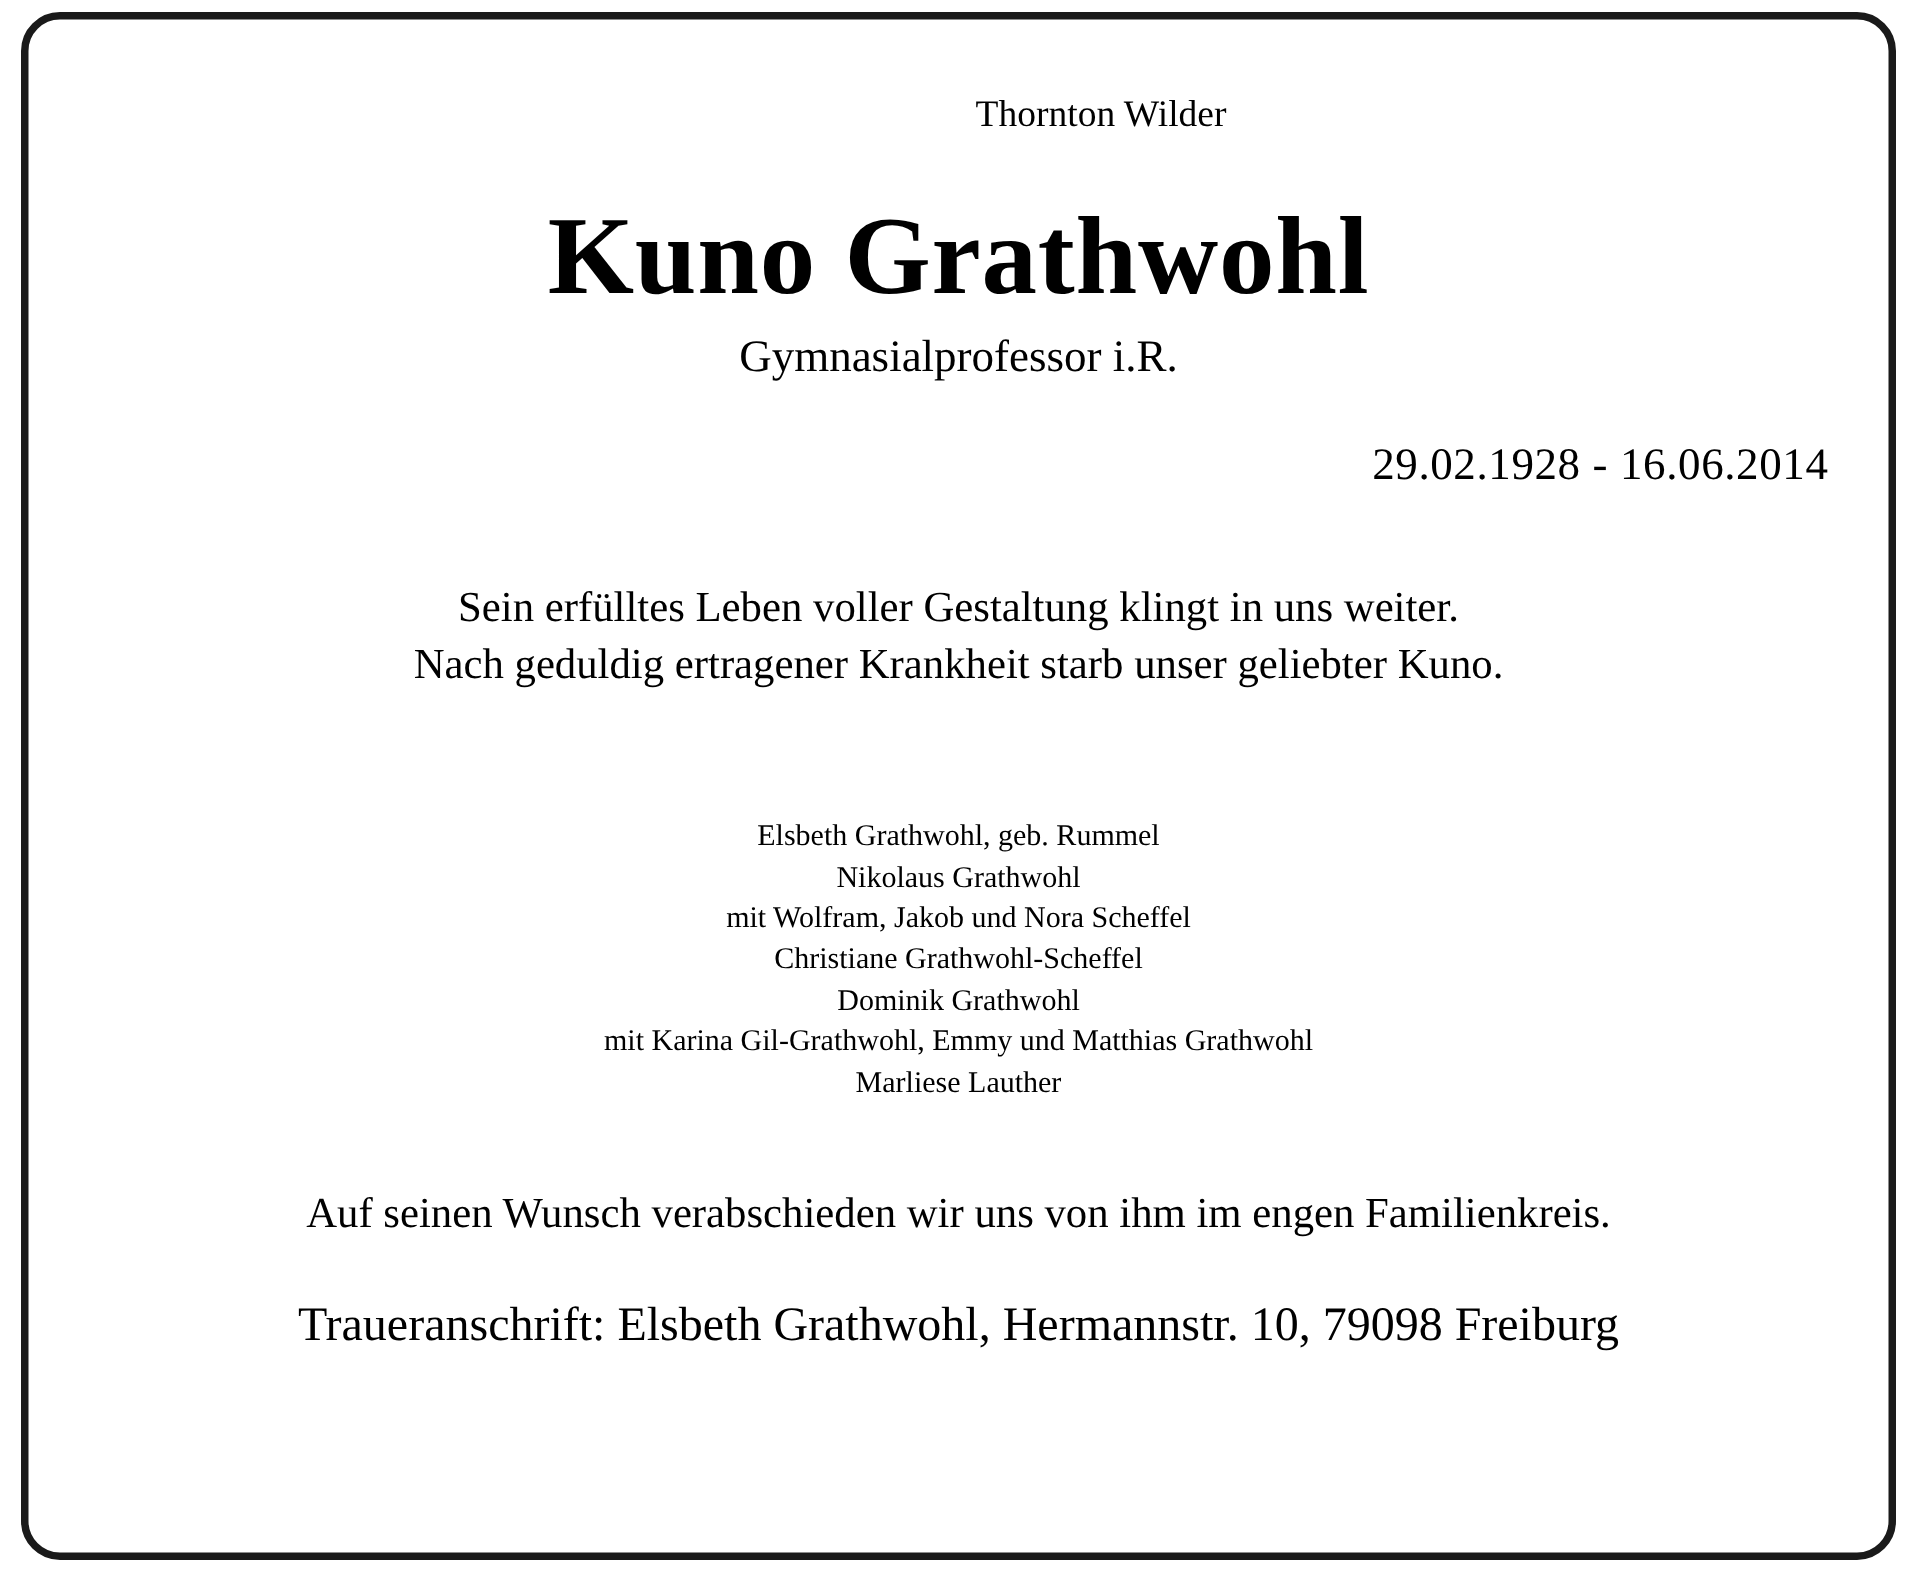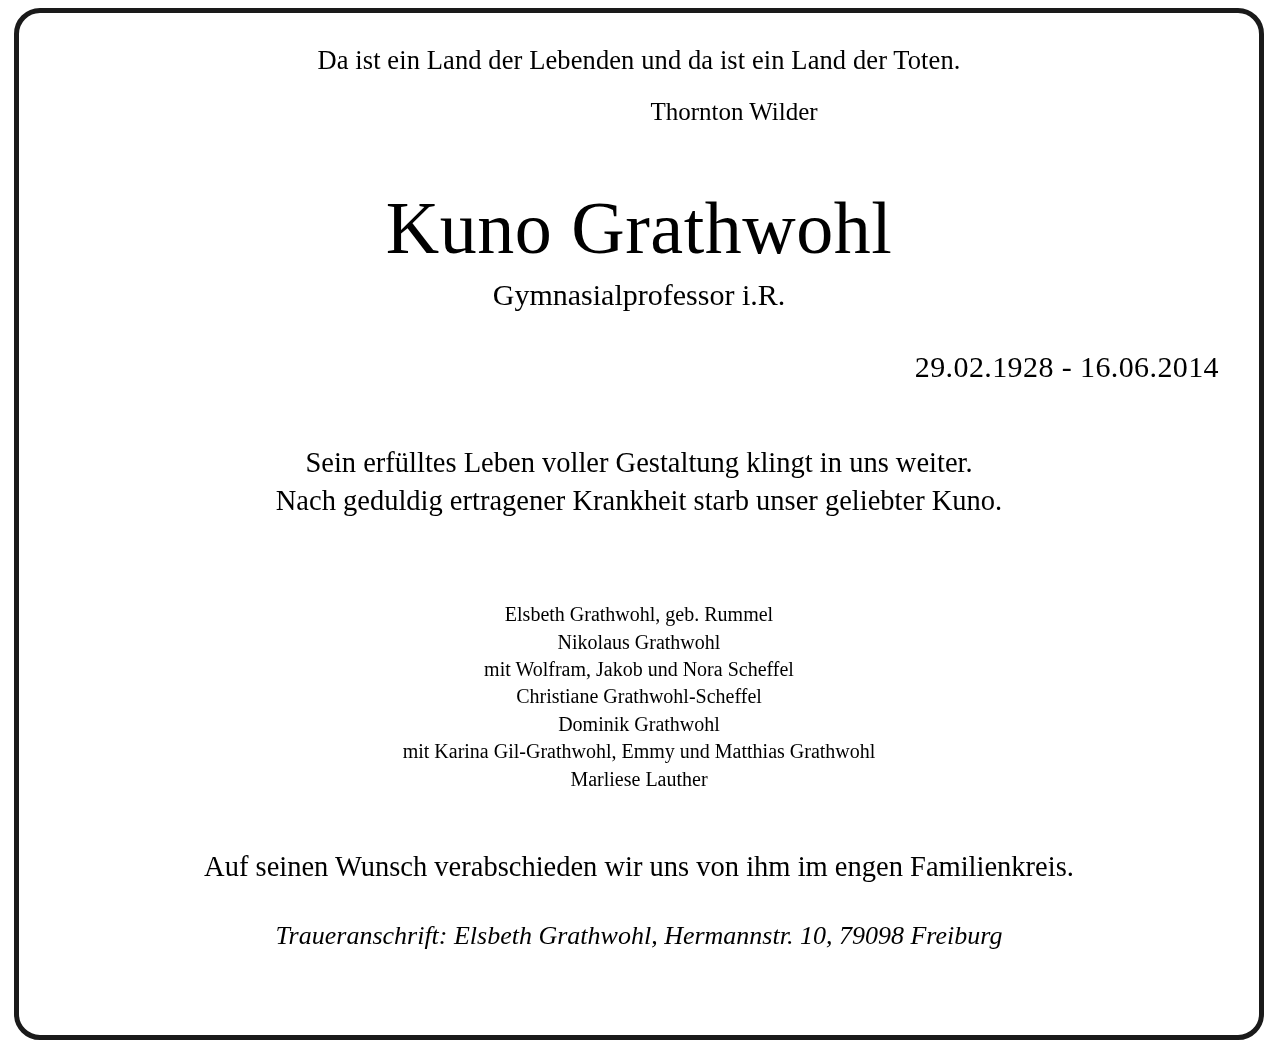--- a/index.html
+++ b/index.html
@@ -49,24 +49,24 @@
   }
 
   .attribution {
     margin-top: 20px;
     text-align: center;
     font-size: 25px;
     padding-left: 190px;
   }
 
   .deceased-name {
-    margin-top: 64px;
+    margin-top: 42px;
     text-align: center;
     font-size: 74px;
-    font-weight: normal;
+    font-weight: bold;
     line-height: 1.05;
     letter-spacing: 0.5px;
   }
 
   .profession {
     margin-top: 10px;
     text-align: center;
     font-size: 30px;
   }
 
@@ -101,32 +101,30 @@
 
   .wish {
     margin-top: 58px;
     text-align: center;
     font-size: 28.5px;
   }
 
   .address {
     margin-top: 38px;
     text-align: center;
-    font-size: 26px;
-    font-style: italic;
+    font-size: 32px;
   }
 </style>
 </head>
 <body>
 
 <div class="notice-card">
   <div class="inner">
 
     <div class="epigraph">
-      <span class="line">Da ist ein Land der Lebenden und da ist ein Land der Toten.</span>
     </div>
 
     <div class="attribution">Thornton Wilder</div>
 
     <div class="deceased-name">Kuno Grathwohl</div>
 
     <div class="profession">Gymnasialprofessor i.R.</div>
 
     <div class="life-dates">29.02.1928  -  16.06.2014</div>
 

